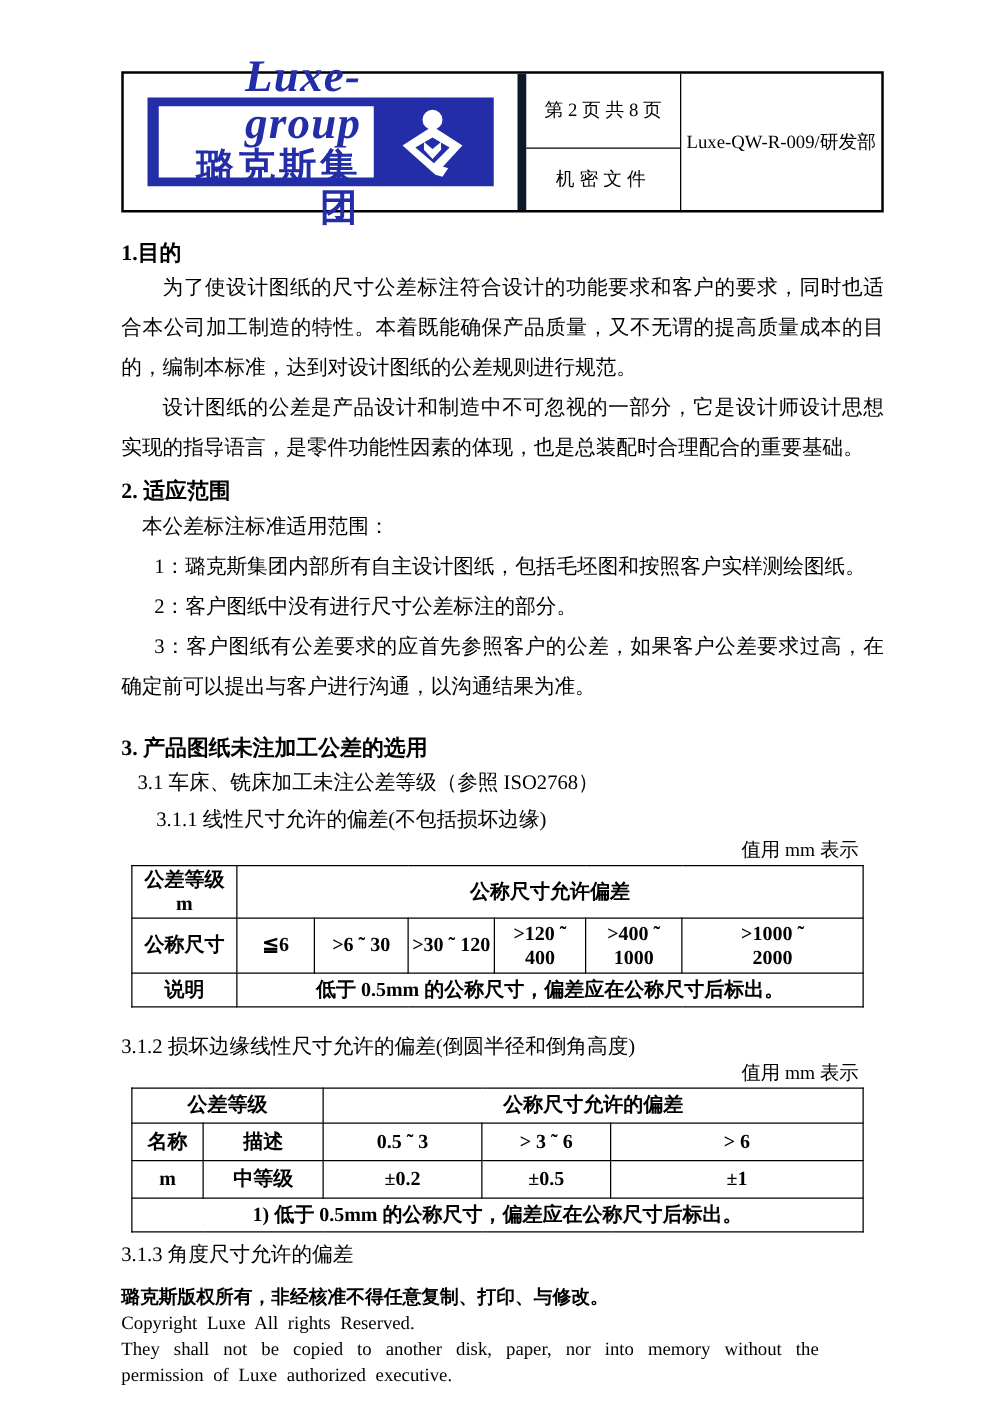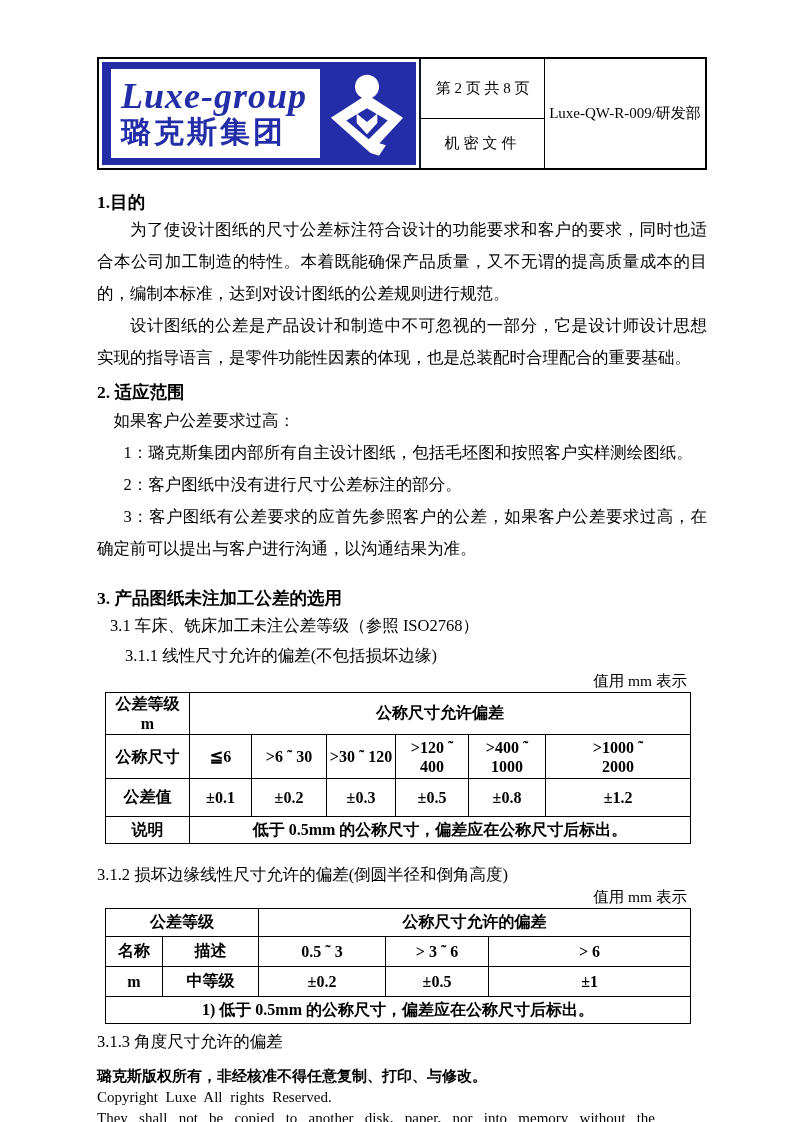--- a/index.html
+++ b/index.html
@@ -5,21 +5,21 @@
   html,body { margin:0; padding:0; background:#ffffff; }
   .page {
     position:relative; width:793px; height:1122px; background:#fff;
     font-family:"Liberation Serif","DejaVu Serif",serif; color:#000;
     overflow:hidden;
   }
   .content { position:absolute; left:97px; top:57px; width:610px; }
 
   
   .hdr { display:flex; border:2px solid #000; height:113px; box-sizing:border-box; }
-  .hdr-logo-cell { flex:0 0 322px; border-right:2px solid #0f172a; box-sizing:border-box; padding:3px; }
+  .hdr-logo-cell { flex:0 0 322px; border-right:7px solid #0f172a; box-sizing:border-box; padding:19px;text-align:right; }
   .logo-box { background:var(--brand); width:100%; height:100%; box-sizing:border-box; display:flex; padding:7px 6px 7px 9px; }
   .logo-text { background:#fff; flex:1; display:flex; flex-direction:column; justify-content:center; padding:0 10px; box-sizing:border-box; }
   .logo-latin { font-style:italic; font-weight:bold; font-size:36px; line-height:1.02; color:var(--brand); letter-spacing:1px; }
   .logo-cjk   { font-weight:bold; font-size:30px; line-height:1.12; color:var(--brand); letter-spacing:3px; }
   .logo-icon { width:86px; margin-left:4px; position:relative; }
   .logo-icon svg { width:100%; height:100%; display:block; }
   .hdr-col { display:flex; flex-direction:column; box-sizing:border-box; }
   .hdr-col.mid { flex:0 0 124px; border-right:1px solid #000; }
   .hdr-col.right { flex:1; }
   .hdr-cell { display:flex; align-items:center; justify-content:center; font-size:15px; box-sizing:border-box; }
@@ -95,21 +95,21 @@
       <div class="hdr-col right">
         <div class="hdr-cell bot">Luxe-QW-R-009/研发部</div>
       </div>
     </div>
 
     <div class="h-main">1.目的</div>
     <div class="para ind2">为了使设计图纸的尺寸公差标注符合设计的功能要求和客户的要求，同时也适合本公司加工制造的特性。本着既能确保产品质量，又不无谓的提高质量成本的目的，编制本标准，达到对设计图纸的公差规则进行规范。</div>
     <div class="para ind2">设计图纸的公差是产品设计和制造中不可忽视的一部分，它是设计师设计思想实现的指导语言，是零件功能性因素的体现，也是总装配时合理配合的重要基础。</div>
 
     <div class="h-main tight">2. 适应范围</div>
-    <div class="para ind1">如果客户公差要求过高：</div>
+    <div class="para ind1">本公差标注标准适用范围：</div>
     <div class="para ind16">1：璐克斯集团内部所有自主设计图纸，包括毛坯图和按照客户实样测绘图纸。</div>
     <div class="para ind16">2：客户图纸中没有进行尺寸公差标注的部分。</div>
     <div class="para ind16">3：客户图纸有公差要求的应首先参照客户的公差，如果客户公差要求过高，在确定前可以提出与客户进行沟通，以沟通结果为准。</div>
 
     <div class="h-main tight" style="margin-top:20px;">3. 产品图纸未注加工公差的选用</div>
     <div class="h-sub ml12">3.1 车床、铣床加工未注公差等级（参照 ISO2768）</div>
     <div class="h-sub ml28">3.1.1 线性尺寸允许的偏差(不包括损坏边缘)</div>
     <div class="unit-note">值用 mm 表示</div>
 
     <table class="spec">
@@ -131,29 +131,20 @@
         <td>公称尺寸</td>
         <td class="prewrap">≦6</td>
         <td class="prewrap">&gt;6 ˜ 30</td>
         <td class="prewrap">&gt;30 ˜ 120</td>
         <td class="prewrap">&gt;120 ˜
 400</td>
         <td class="prewrap">&gt;400 ˜
 1000</td>
         <td class="prewrap">&gt;1000 ˜
 2000</td>
-      </tr>
-      <tr class="t1-r3">
-        <td style="font-size:16px;">公差值</td>
-        <td>±0.1</td>
-        <td>±0.2</td>
-        <td>±0.3</td>
-        <td>±0.5</td>
-        <td>±0.8</td>
-        <td>±1.2</td>
       </tr>
       <tr class="t1-r4">
         <td>说明</td>
         <td colspan="6" class="note1">低于 0.5mm 的公称尺寸，偏差应在公称尺寸后标出。</td>
       </tr>
     </tbody>
       </table>
 
     <div class="h-312">3.1.2 损坏边缘线性尺寸允许的偏差(倒圆半径和倒角高度)</div>
     <div class="unit-note">值用 mm 表示</div>

